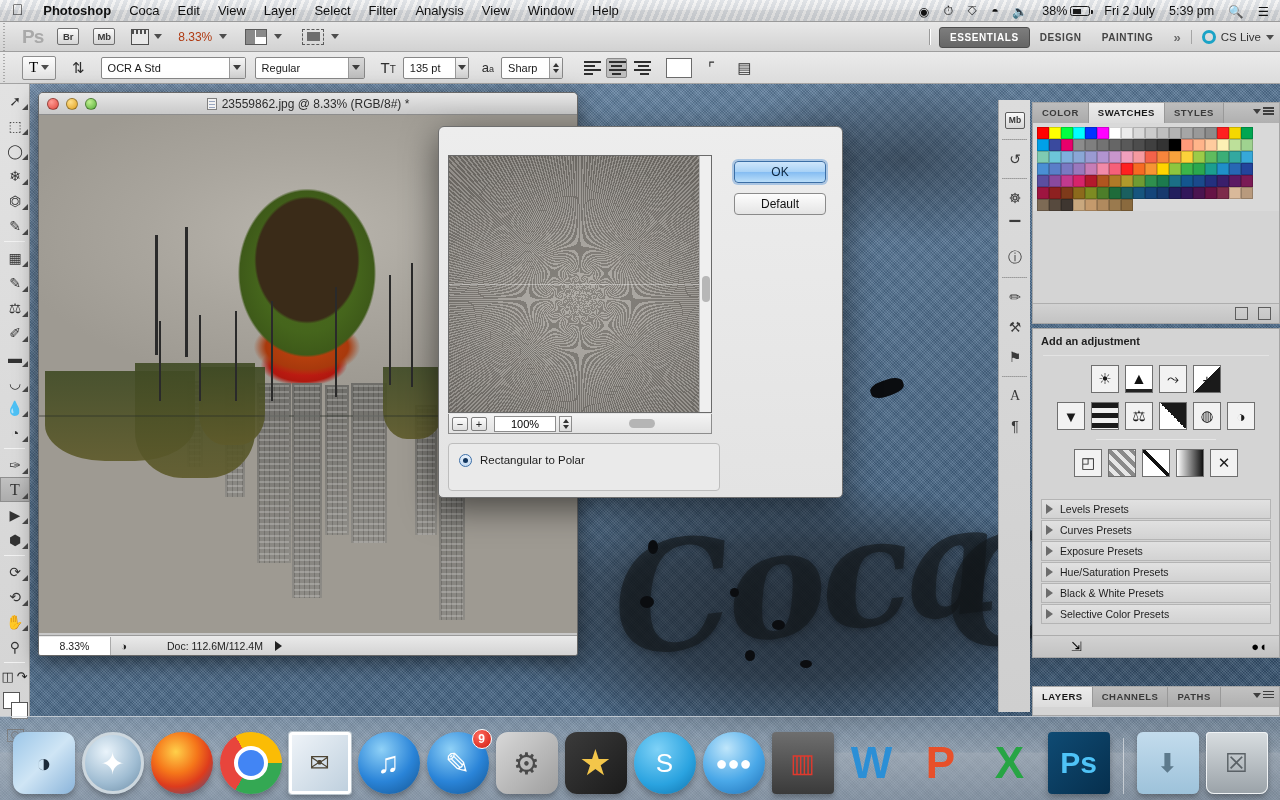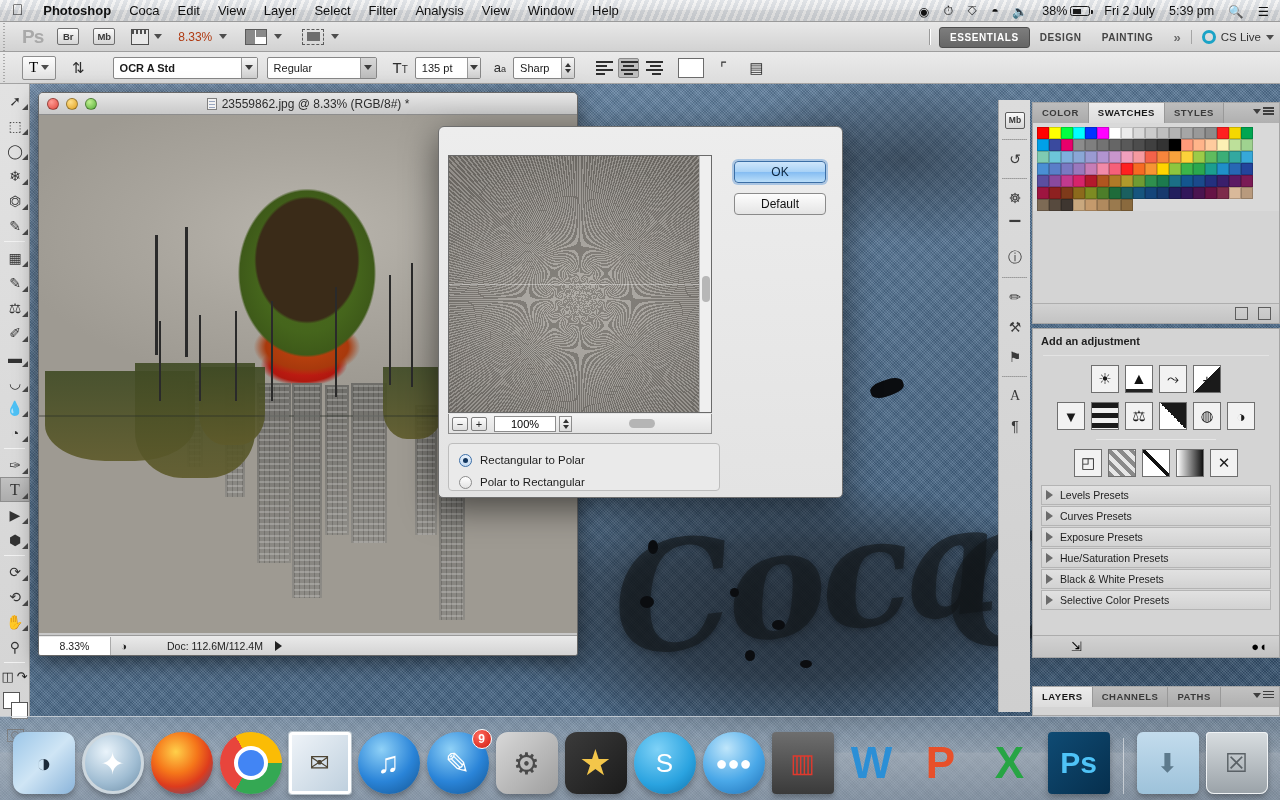--- a/index.html
+++ b/index.html
@@ -256,21 +256,21 @@
             border-top:1px solid #aeaeae; display:flex; align-items:center; justify-content:flex-end; gap:10px; padding-right:8px;}
   .swfoot i { width:13px;height:13px;border:1px solid #5d5d5d; display:block;}
 
   #adjpanel { top:328px; height:330px; }
   .adj-title { font-size:11px; font-weight:bold; color:#1f1f1f; padding:6px 0 0 8px;}
   .adj-rule { height:1px; background:#b4b4b4; margin:8px 10px 0 10px; border-bottom:1px solid #e3e3e3;}
   .adjrow { display:flex; justify-content:center; gap:6px; margin-top:9px;}
   .adjbtn { width:28px;height:28px;border:1px solid #6f6f6f; background:#f2f2f2; display:flex;align-items:center;justify-content:center;
             font-size:15px; color:#1a1a1a; overflow:hidden; position:relative;}
   .adjrule2 { height:1px; width:120px; margin:9px auto 0 auto; background:#b4b4b4; border-bottom:1px solid #e6e6e6;}
-  .presets { margin:8px 8px 0 8px; }
+  .presets { margin:22px 8px 0 8px; }
   .preset { height:20px; margin-bottom:1px; background:linear-gradient(to bottom,#e1e1e1,#d2d2d2);
             border:1px solid #b4b4b4; display:flex;align-items:center; font-size:10.5px; color:#1d1d1d; padding-left:4px;}
   .preset .tri { width:0;height:0;border-top:5px solid transparent;border-bottom:5px solid transparent;border-left:7px solid #6b6b6b; margin-right:7px;}
   .adjfoot { position:absolute; left:0; right:0; bottom:0; height:22px; background:linear-gradient(to bottom,#d2d2d2,#c2c2c2);
              border-top:1px solid #acacac; display:flex;align-items:center;}
   .adjfoot .l { margin-left:38px; font-size:13px;}
   .adjfoot .r { margin-left:auto; margin-right:12px; font-size:13px;}
 
   #layerspanel { top:686px; height:30px; }
 
@@ -392,21 +392,21 @@
   </div>
 </div>
 
 <div id="optbar">
   <div class="grip"></div>
   <div class="toolpreset">
     <span style="font-family:'Liberation Serif',serif;font-size:15px;">T</span>
       <span class="caret" style="margin-left:3px;"></span>
   </div>
   <div style="margin-left:16px;font-size:15px;color:#2e2e2e;">⇅</div>
-  <div class="obox" style="width:145px;margin-left:28px;font-weight:bold;">
+  <div class="obox" style="width:145px;margin-left:16px;">
     <span class="txt" style="flex:1">OCR A Std</span>
     <span class="dd">
         <span class="ddtri"></span>
       </span>
   </div>
   <div class="obox" style="width:110px;margin-left:9px;">
     <span class="txt" style="flex:1">Regular</span>
     <span class="dd" style="background:linear-gradient(to bottom,#d8d8d8,#bdbdbd)">
         <span class="ddtri"></span>
       </span>
@@ -566,24 +566,20 @@
         <i></i>
       </span>
   </div>
 
   <div id="radiogroup">
     <div class="radio-row">
       <span class="radio on">
           <b></b>
         </span>
       <span>Rectangular to Polar</span>
-    </div>
-    <div class="radio-row">
-      <span class="radio"></span>
-      <span>Polar to Rectangular</span>
     </div>
   </div>
 
   <div class="dbtn primary" id="btn-ok">OK</div>
   <div class="dbtn" id="btn-default">Default</div>
 </div>
 
 <div id="icondock">
   <div class="dockicon">
       <span class="mini">Mb</span>

